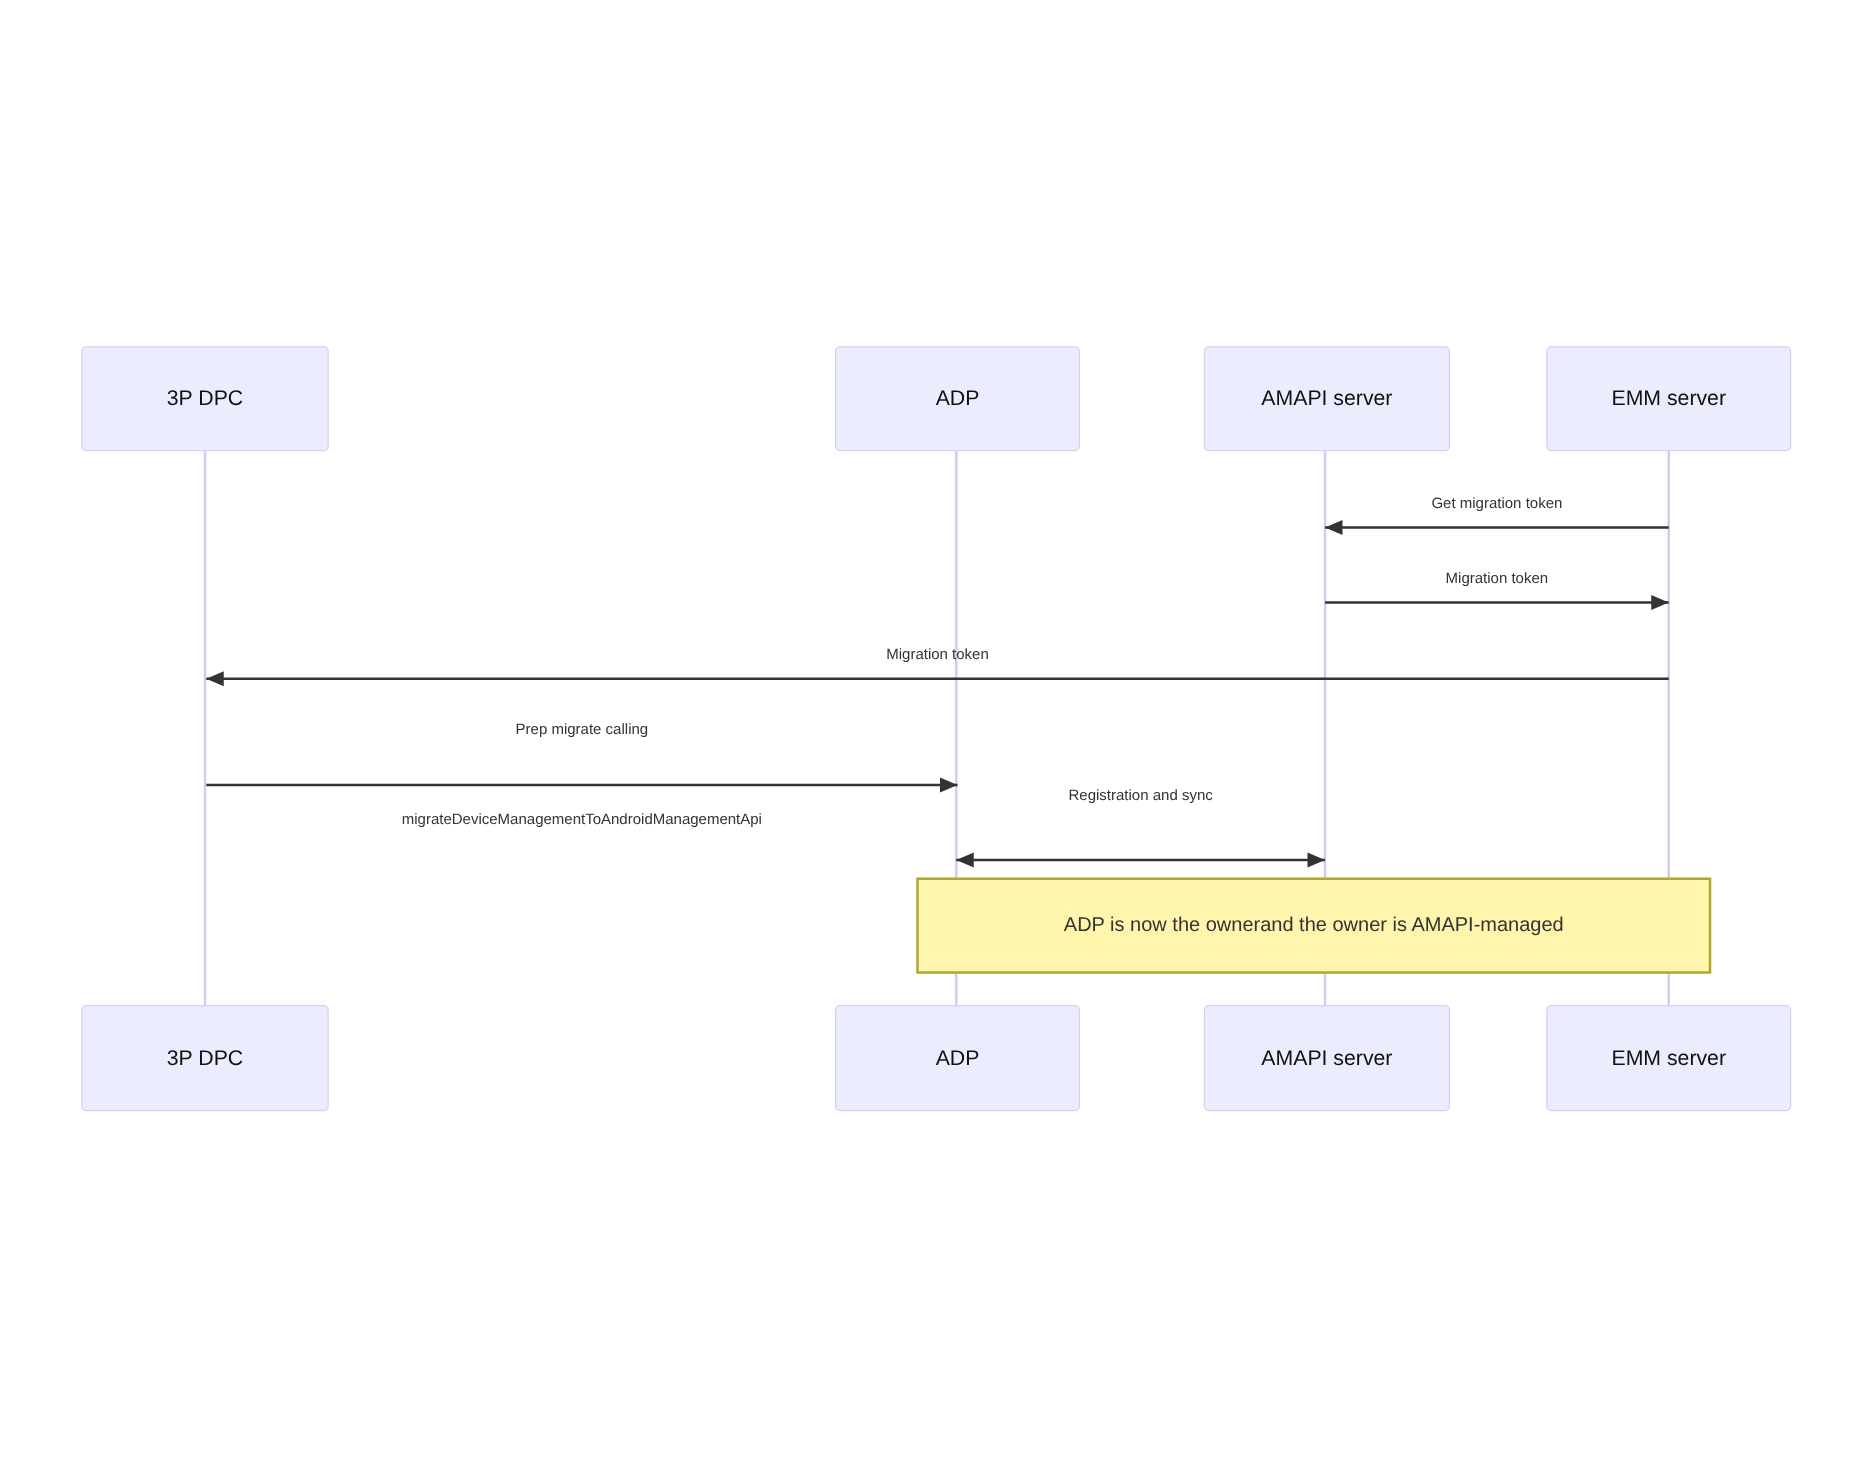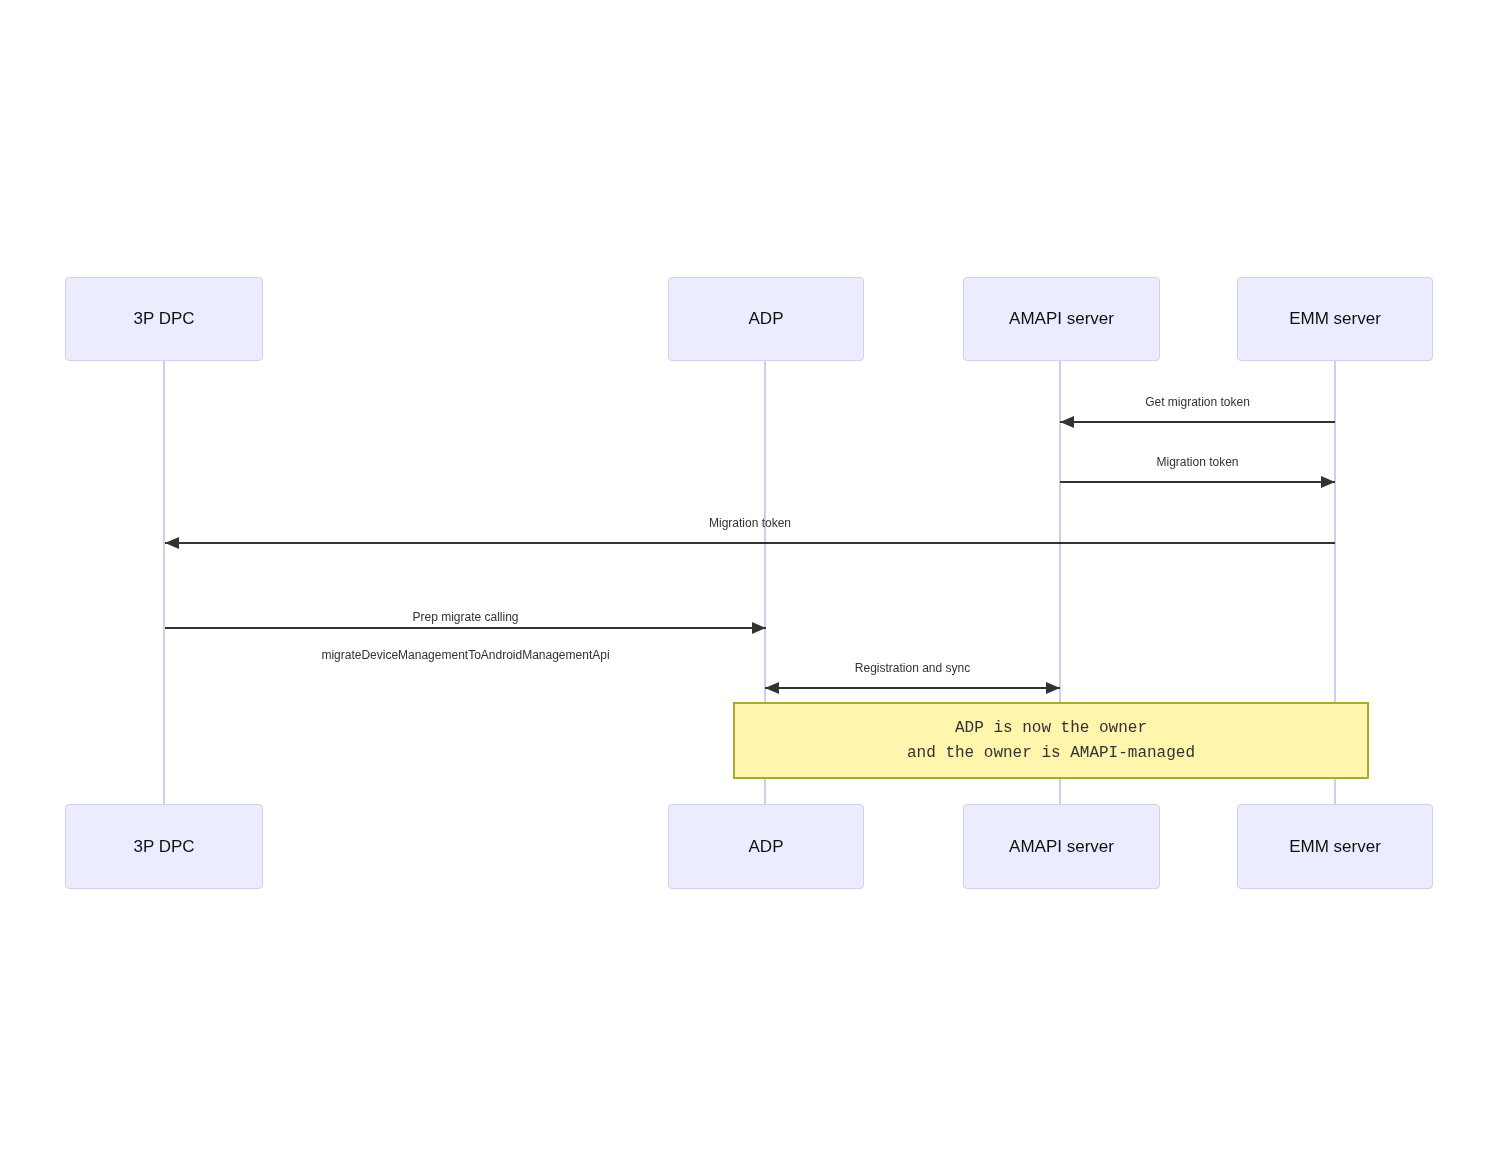--- a/index.html
+++ b/index.html
@@ -53,28 +53,27 @@
     border-bottom: 6px solid transparent;
   }
   .arrow-left  { border-right: 14px solid var(--arrow, #333333); }
   .arrow-right { border-left: 14px solid var(--arrow, #333333); }
   .note {
     position: absolute;
     background: var(--note-fill, #FFF5AD);
     border: 2px solid var(--note-border, #AAAA33);
     box-sizing: border-box;
     display: flex;
-    flex-direction: column;
+    flex-direction: row;
     align-items: center;
     justify-content: center;
     font-size: 16px;
     color: #333333;
     line-height: 25px;
     z-index: 3;
-    font-family: Liberation Mono, monospace;
   }
   .msg-layer { z-index: 2; }
 </style>
 </head>
 <body>
 
 <div id="canvas">
 
   <div class="lifeline" style="left:163px; top:361px; height:444px;"></div>
   <div class="lifeline" style="left:764px; top:361px; height:444px;"></div>
@@ -119,28 +118,28 @@
     <div class="arrow-right" style="left:1321px; top:476px;"></div>
   </div>
 
   <div class="msg-layer">
     <div class="msg-label" style="left:165px; top:513px; width:1170px;">Migration token</div>
     <div class="msg-line" style="left:165px; top:542px; width:1170px;"></div>
     <div class="arrow-left" style="left:165px; top:537px;"></div>
   </div>
 
   <div class="msg-layer">
-    <div class="msg-label" style="left:165px; top:573px; width:601px;margin-top:34px;">Prep migrate calling</div>
+    <div class="msg-label" style="left:165px; top:573px; width:601px;">Prep migrate calling</div>
     <div class="msg-label" style="left:165px; top:597px; width:601px;margin-top:48px;">migrateDeviceManagementToAndroidManagementApi</div>
     <div class="msg-line" style="left:165px; top:627px; width:601px;"></div>
     <div class="arrow-right" style="left:752px; top:622px;"></div>
   </div>
 
   <div class="msg-layer">
-    <div class="msg-label" style="left:765px; top:658px; width:295px;">Registration and sync</div>
+    <div class="msg-label" style="left:765px; top:626px; width:295px;">Registration and sync</div>
     <div class="msg-line" style="left:765px; top:687px; width:295px;"></div>
     <div class="arrow-left" style="left:765px; top:682px;"></div>
     <div class="arrow-right" style="left:1046px; top:682px;"></div>
   </div>
 
   <div class="note" style="left:733px; top:702px; width:636px; height:77px;">
     <div>ADP is now the owner</div>
     <div>and the owner is AMAPI-managed</div>
   </div>
 

